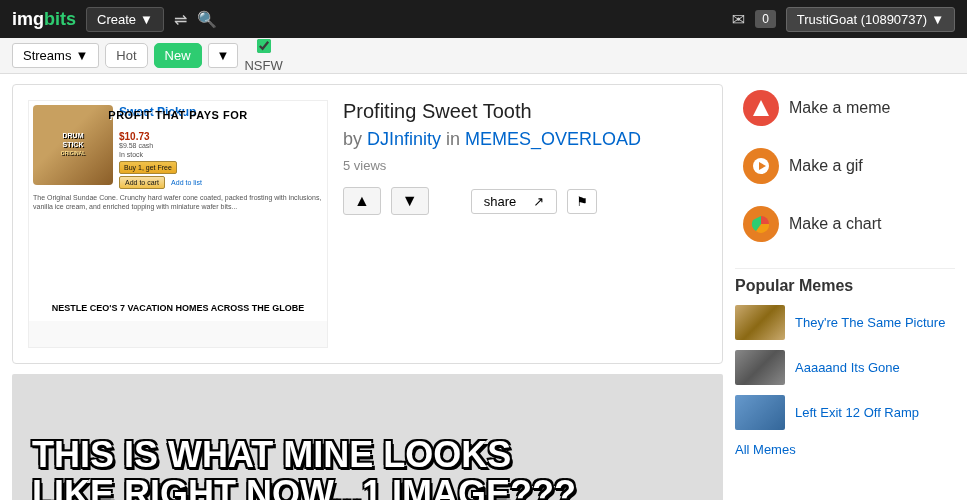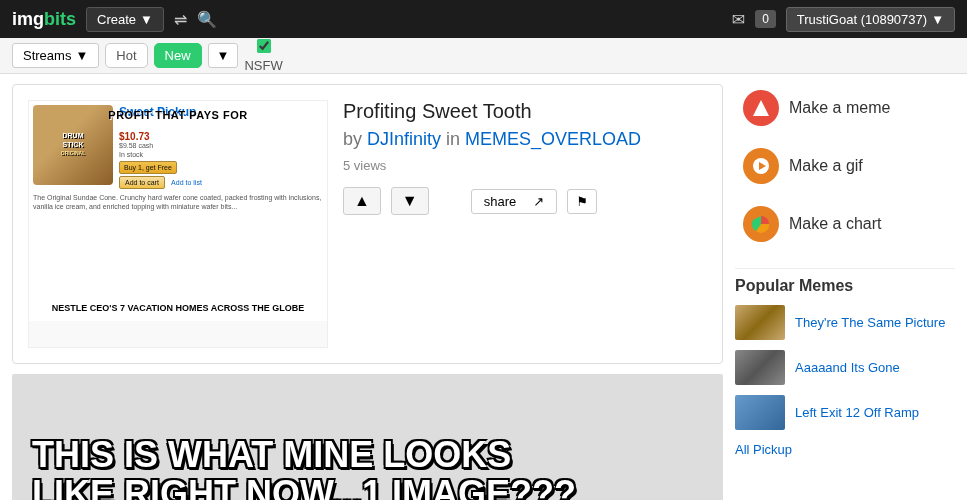--- a/index.html
+++ b/index.html
@@ -465,15 +465,15 @@
     </div>
     <div class="popular-meme-item">
       <div class="pop-thumb pop-thumb-2"></div>
       <span class="pop-meme-name">Aaaaand Its Gone</span>
     </div>
     <div class="popular-meme-item">
       <div class="pop-thumb pop-thumb-3"></div>
       <span class="pop-meme-name">Left Exit 12 Off Ramp</span>
     </div>
 
-    <a class="all-memes-link">All Pickup</a>
+    <a class="all-memes-link">All Memes</a>
   </div>
 </div>
 
 </body></html>

